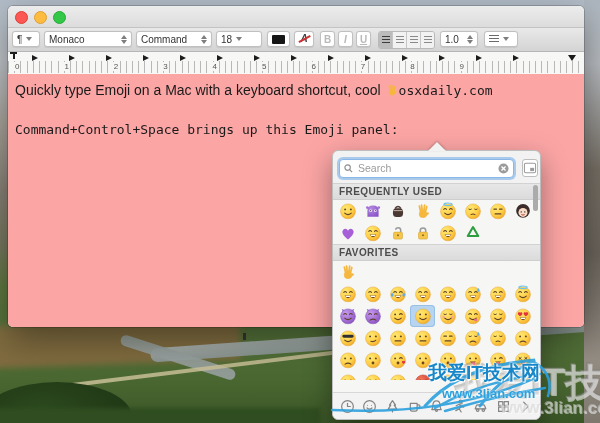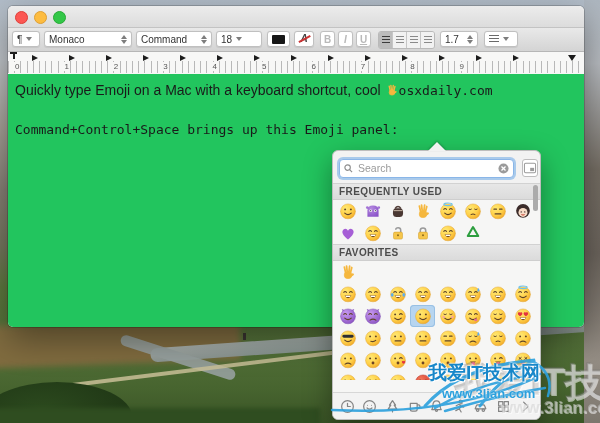--- a/index.html
+++ b/index.html
@@ -57,21 +57,21 @@
   .ruler{height:22px;background:#f7f7f6;border-bottom:1px solid #c9c9c9;position:relative;}
   .tabrow{height:9px;position:relative;}
   .tabstop{position:absolute;bottom:0;width:0;height:0;border-left:6px solid #1c1c1c;border-top:3px solid transparent;border-bottom:3px solid transparent;}
   .lmark{position:absolute;left:2px;bottom:0;width:7px;height:7px;border-top:2px solid #1c1c1c;}
   .lmark::after{content:"";position:absolute;left:3px;top:0;width:1.5px;height:5px;background:#1c1c1c;}
   .rmark{position:absolute;right:8px;bottom:0;width:0;height:0;border-top:6px solid #1c1c1c;border-left:4px solid transparent;border-right:4px solid transparent;}
   .tickrow{height:12px;position:relative;
     background:repeating-linear-gradient(90deg,#b8b8b8 0 1px,transparent 1px 6.2px);}
   .rnum{position:absolute;top:1px;font-size:8px;color:#555;background:#f7f7f6;padding:0 1px;}
   
-  .docarea{position:absolute;left:0;top:68px;right:0;bottom:0;background:#22c55e;border-radius:0 0 5px 5px;overflow:hidden;}
+  .docarea{position:absolute;left:0;top:68px;right:0;bottom:0;background:#fca5a5;border-radius:0 0 5px 5px;overflow:hidden;}
   .line1{position:absolute;left:7px;top:8px;font-size:14px;color:#1a1a1a;white-space:nowrap;}
   .line1 .mono{font-family:"DejaVu Sans Mono","Liberation Mono",monospace;font-size:13px;}
   .line1 svg{vertical-align:-2px;}
   .line2{position:absolute;left:7px;top:48px;font-family:"DejaVu Sans Mono","Liberation Mono",monospace;font-size:13px;color:#1a1a1a;white-space:nowrap;}
   
   .panel{position:absolute;left:332px;top:150px;width:209px;height:270px;background:#f2f2f2;
     border:1px solid #bdbdbd;border-radius:6px;box-shadow:0 10px 28px rgba(0,0,0,.38);box-sizing:border-box;
     display:flex;flex-direction:column;overflow:hidden;}
   .p-arrow{position:absolute;left:428px;top:142px;width:0;height:0;border-left:9px solid transparent;border-right:9px solid transparent;border-bottom:9px solid #f2f2f2;filter:drop-shadow(0 -1px 1px rgba(0,0,0,.25));z-index:5;}
   .p-search{height:26px;display:flex;align-items:center;gap:8px;padding:4px 6px 2px 6px;box-sizing:content-box;}
@@ -194,21 +194,21 @@
           <span class="glines"></span>
         </div>
       <div class="cell">
           <span class="glines"></span>
         </div>
       <div class="cell">
           <span class="glines"></span>
         </div>
     </div>
     <div class="tb" style="left:432px;width:38px;">
-      <span>1.7</span>
+      <span>1.0</span>
       <span class="stepper">
           <i class="up"></i>
           <i class="dn"></i>
         </span>
     </div>
     <div class="tb" style="left:476px;width:34px;">
       <span class="list-glyph"></span>
         <span class="chev"></span>
     </div>
   </div>

